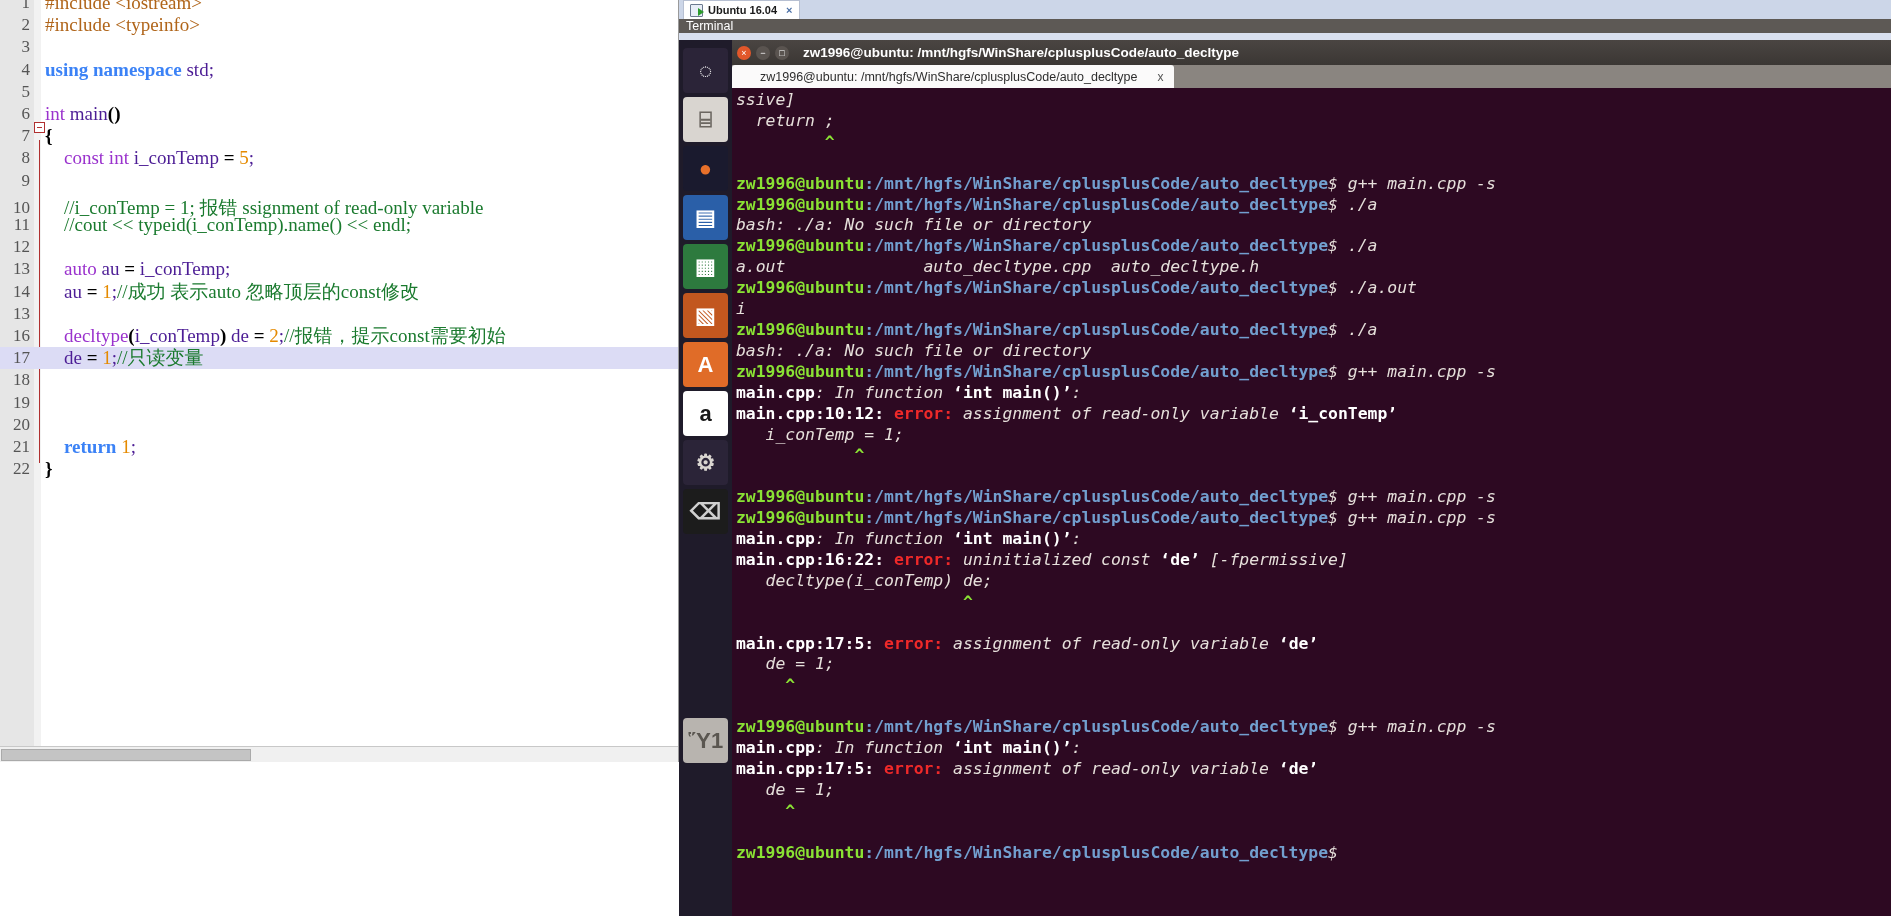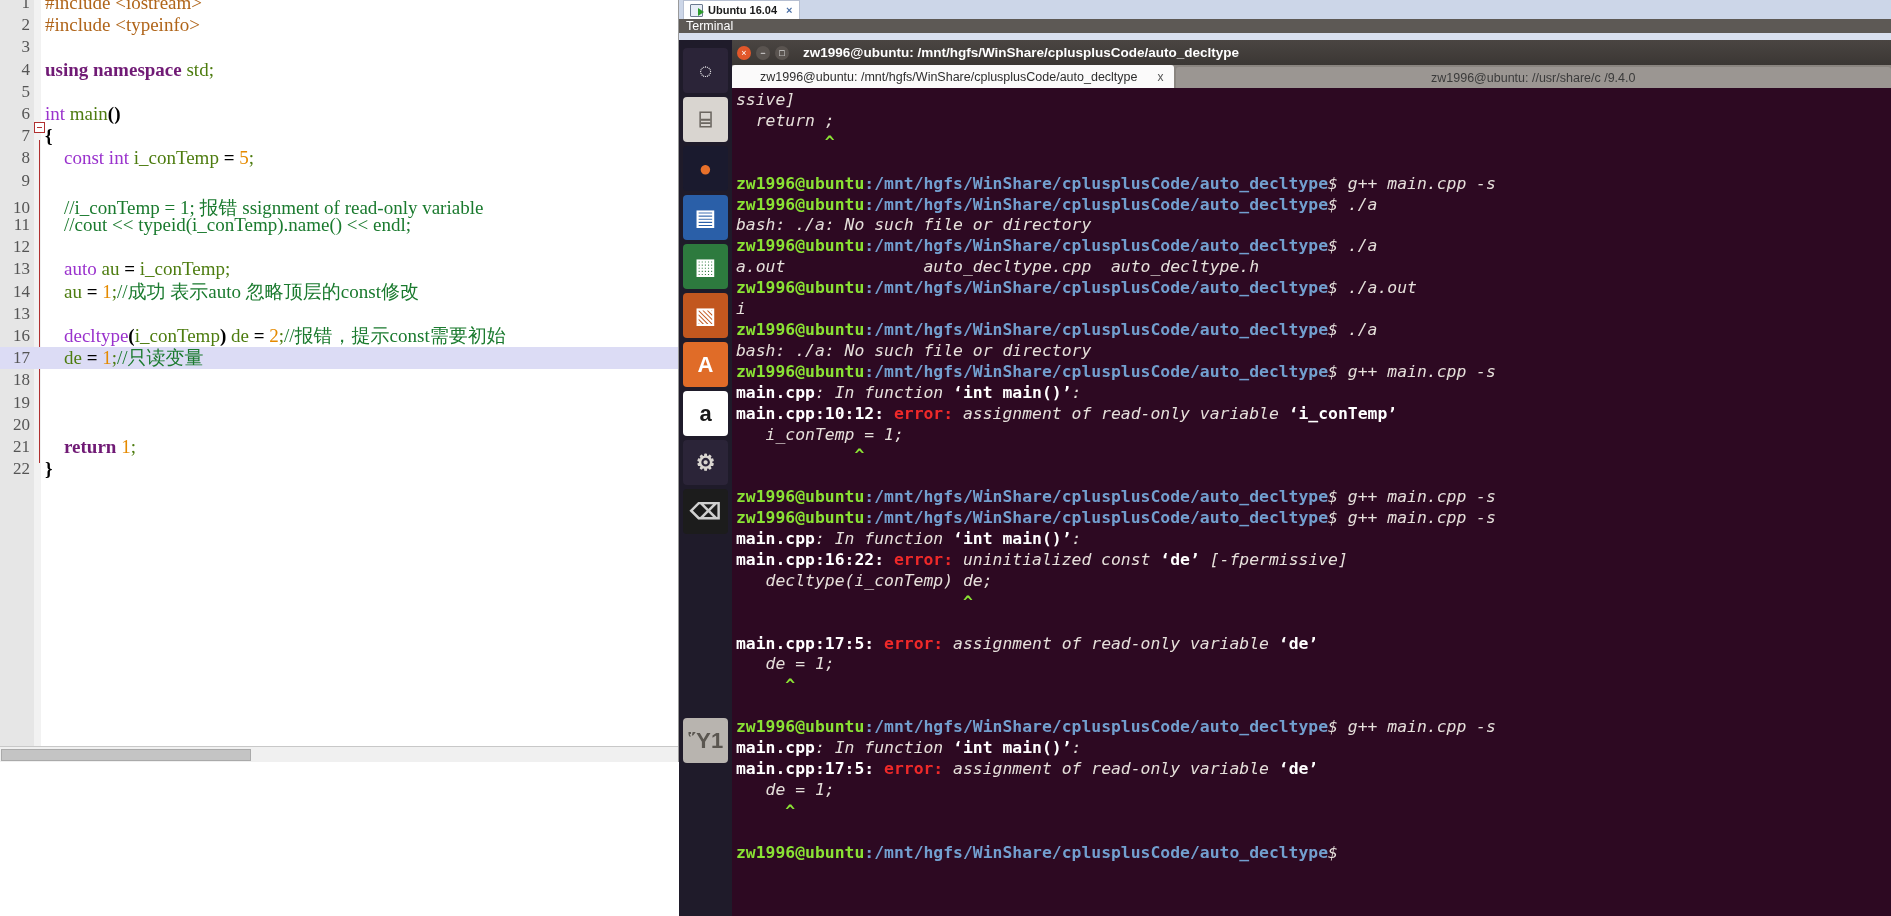--- a/index.html
+++ b/index.html
@@ -43,27 +43,27 @@
     font-size: 19px; line-height: 22.2px; white-space: pre;
     color: #000;
   }
   .ln {
     position: absolute; left: 0; top: 0; width: 30px;
     text-align: right; color: #555; font-size: 17px;
     font-family: "Liberation Serif", serif;
   }
   .ctext { position: absolute; left: 45px; top: 0; }
   .hl { background: #dcdcf5; }
-  .kw   { color: #701a75; font-weight: bold; }
+  .kw   { color: #3b82f6; font-weight: bold; }
   .type { color: #9a32cd; }
   .num  { color: #e58a00; }
   .cmt  { color: #1a7a2e; }
   .pre  { color: #b0651a; }
   .pun  { color: #000; font-weight: bold; }
-  .pl   { color: #4d7c0f; }
+  .pl   { color: #4c1d95; }
   #hscroll {
     position: absolute; left: 0; bottom: 0; width: 679px; height: 16px;
     background: #f0f0f0; border-top: 1px solid #c8c8c8;
   }
   #hscroll-thumb {
     position: absolute; left: 1px; top: 2px; width: 250px; height: 12px;
     background: #c4c4c4; border: 1px solid #aaa;
   }
   #status-txt {
     position: absolute; left: 4px; top: 748px; font-size: 10px; color: #9a9a9a;
@@ -278,23 +278,20 @@
             <span>□</span>
           </div>
           <div id="term-title-text">zw1996@ubuntu: /mnt/hgfs/WinShare/cplusplusCode/auto_decltype</div>
         </div>
 
         <div id="term-tabs">
           <div id="tab-active">
             <span>zw1996@ubuntu: /mnt/hgfs/WinShare/cplusplusCode/auto_decltype</span>
             <span id="tab-active-close">x</span>
           </div>
-          <div id="tab-inactive">
-            <span>zw1996@ubuntu: //usr/share/c  /9.4.0</span>
-          </div>
         </div>
 
         <div id="term-body"><div><span class="t-plain">ssive]</span></div><div><span class="t-plain">  return ;</span></div><div><span class="t-caret">         ^</span></div><div>&nbsp;</div><div><span class="t-user">zw1996@ubuntu</span><span class="t-path">:/mnt/hgfs/WinShare/cplusplusCode/auto_decltype</span><span class="t-plain">$ g++ main.cpp -s</span></div><div><span class="t-user">zw1996@ubuntu</span><span class="t-path">:/mnt/hgfs/WinShare/cplusplusCode/auto_decltype</span><span class="t-plain">$ ./a</span></div><div><span class="t-plain">bash: ./a: No such file or directory</span></div><div><span class="t-user">zw1996@ubuntu</span><span class="t-path">:/mnt/hgfs/WinShare/cplusplusCode/auto_decltype</span><span class="t-plain">$ ./a</span></div><div><span class="t-plain">a.out              auto_decltype.cpp  auto_decltype.h</span></div><div><span class="t-user">zw1996@ubuntu</span><span class="t-path">:/mnt/hgfs/WinShare/cplusplusCode/auto_decltype</span><span class="t-plain">$ ./a.out</span></div><div><span class="t-plain">i</span></div><div><span class="t-user">zw1996@ubuntu</span><span class="t-path">:/mnt/hgfs/WinShare/cplusplusCode/auto_decltype</span><span class="t-plain">$ ./a</span></div><div><span class="t-plain">bash: ./a: No such file or directory</span></div><div><span class="t-user">zw1996@ubuntu</span><span class="t-path">:/mnt/hgfs/WinShare/cplusplusCode/auto_decltype</span><span class="t-plain">$ g++ main.cpp -s</span></div><div><span class="t-bold">main.cpp</span><span class="t-plain">: In function </span><span class="t-bold">‘int main()’</span><span class="t-plain">:</span></div><div><span class="t-bold">main.cpp:10:12: </span><span class="t-err">error: </span><span class="t-plain">assignment of read-only variable </span><span class="t-bold">‘i_conTemp’</span></div><div><span class="t-plain">   i_conTemp = 1;</span></div><div><span class="t-caret">            ^</span></div><div>&nbsp;</div><div><span class="t-user">zw1996@ubuntu</span><span class="t-path">:/mnt/hgfs/WinShare/cplusplusCode/auto_decltype</span><span class="t-plain">$ g++ main.cpp -s</span></div><div><span class="t-user">zw1996@ubuntu</span><span class="t-path">:/mnt/hgfs/WinShare/cplusplusCode/auto_decltype</span><span class="t-plain">$ g++ main.cpp -s</span></div><div><span class="t-bold">main.cpp</span><span class="t-plain">: In function </span><span class="t-bold">‘int main()’</span><span class="t-plain">:</span></div><div><span class="t-bold">main.cpp:16:22: </span><span class="t-err">error: </span><span class="t-plain">uninitialized const </span><span class="t-bold">‘de’</span><span class="t-plain"> [-fpermissive]</span></div><div><span class="t-plain">   decltype(i_conTemp) de;</span></div><div><span class="t-caret">                       ^</span></div><div>&nbsp;</div><div><span class="t-bold">main.cpp:17:5: </span><span class="t-err">error: </span><span class="t-plain">assignment of read-only variable </span><span class="t-bold">‘de’</span></div><div><span class="t-plain">   de = 1;</span></div><div><span class="t-caret">     ^</span></div><div>&nbsp;</div><div><span class="t-user">zw1996@ubuntu</span><span class="t-path">:/mnt/hgfs/WinShare/cplusplusCode/auto_decltype</span><span class="t-plain">$ g++ main.cpp -s</span></div><div><span class="t-bold">main.cpp</span><span class="t-plain">: In function </span><span class="t-bold">‘int main()’</span><span class="t-plain">:</span></div><div><span class="t-bold">main.cpp:17:5: </span><span class="t-err">error: </span><span class="t-plain">assignment of read-only variable </span><span class="t-bold">‘de’</span></div><div><span class="t-plain">   de = 1;</span></div><div><span class="t-caret">     ^</span></div><div>&nbsp;</div><div><span class="t-user">zw1996@ubuntu</span><span class="t-path">:/mnt/hgfs/WinShare/cplusplusCode/auto_decltype</span><span class="t-plain">$</span></div></div>
 
       </div>
 
     </div>
   </div>
 </div>
 

